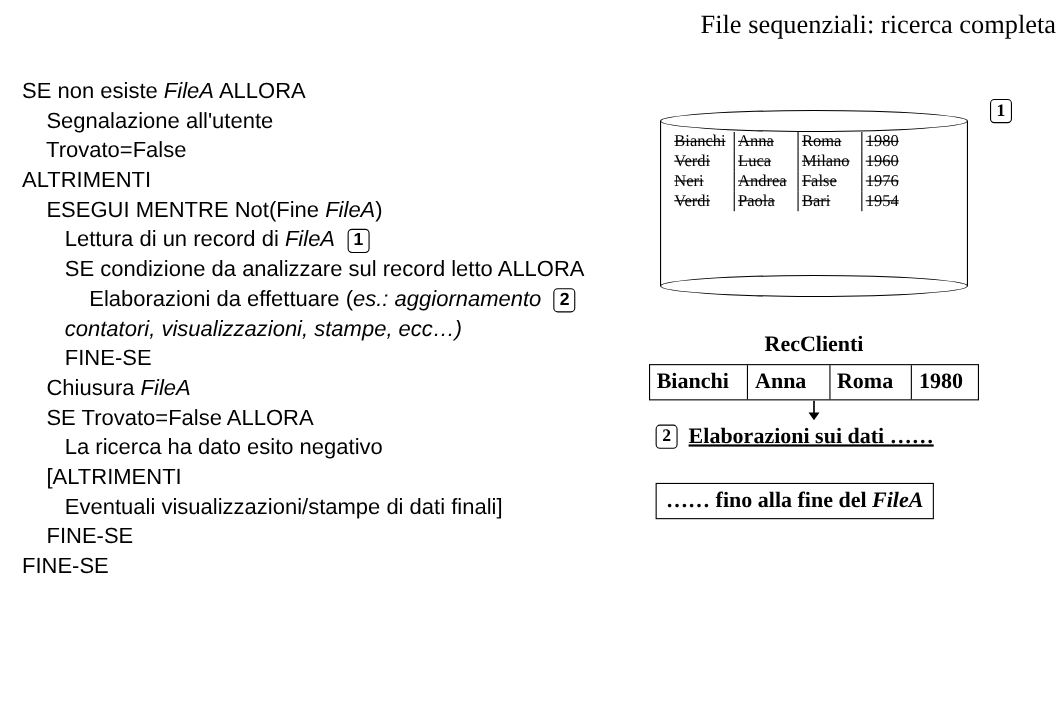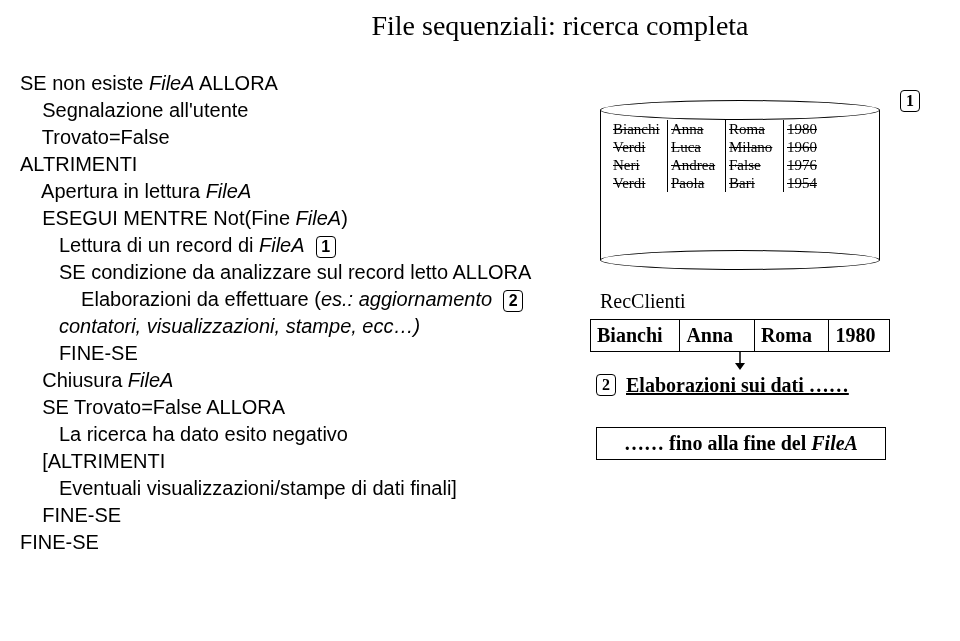--- a/index.html
+++ b/index.html
@@ -7,22 +7,22 @@
     margin: 0;
     width: 960px;
     height: 641px;
     font-family: "Times New Roman", Times, serif;
     font-size: 20px;
     color: #000;
     background: #fff;
     position: relative;
   }
   .title {
-    text-align: center;
-    font-size: 28px;
+    text-align: right;
+    font-size: 24px;
     padding: 10px 0 20px 0;
     margin-left: 160px;
   }
   .left-col {
     position: absolute;
     left: 20px;
     top: 70px;
     width: 530px;
     line-height: 1.35;
   }
@@ -83,22 +83,23 @@
     height: 18px;
     line-height: 18px;
     overflow: hidden;
   }
   .db-c1 { width: 58px; }
   .db-c2 { width: 58px; }
   .db-c3 { width: 58px; }
   .db-c4 { width: 42px; border-right: none; }
 
   .rec-label {
-    font-weight: normal;
-    margin: 30px 0 6px 20px;
+    font-weight: bold;
+    text-align: center;
+    margin: 42px 0 6px 20px;
     width: 280px;
   }
   .rec-table {
     display: flex;
     width: 300px;
     margin-left: 10px;
     font-weight: bold;
     border: 1.5px solid #000;
   }
   .rec-cell {
@@ -123,21 +124,21 @@
   .elab-line {
     font-weight: bold;
     margin: 4px 0 0 46px;
     text-decoration: underline;
   }
   .last-box {
     border: 1.5px solid #000;
     padding: 4px 8px;
     font-weight: bold;
     margin: 30px 0 0 16px;
-    width: 290px;
+    width: 253px;
     text-align: center;
   }
   .num-box {
     display: inline-block;
     border: 1.5px solid #000;
     border-radius: 4px;
     width: 20px;
     height: 22px;
     text-align: center;
     font-weight: bold;
@@ -151,21 +152,20 @@
 </head>
 <body>
 
 <div class="title">File sequenziali: ricerca completa</div>
 
 <div class="left-col">
   <div class="code-line"><span>SE non esiste </span><span class="ital">FileA</span><span> ALLORA</span></div>
   <div class="code-line">    Segnalazione all'utente</div>
   <div class="code-line">    Trovato=False</div>
   <div class="code-line">ALTRIMENTI</div>
-  <div class="code-line"><span>    Apertura in lettura </span><span class="ital">FileA</span></div>
   <div class="code-line"><span>    ESEGUI MENTRE Not(Fine </span><span class="ital">FileA</span><span>)</span></div>
   <div class="code-line"><span>       Lettura di un record di </span><span class="ital">FileA</span>  <span class="num-box">1</span></div>
   <div class="code-line">       SE condizione da analizzare sul record letto ALLORA</div>
   <div class="code-line"><span>           Elaborazioni da effettuare (</span><span class="ital">es.: aggiornamento</span>  <span class="num-box">2</span></div>
   <div class="code-line ital">       contatori, visualizzazioni, stampe, ecc…)</div>
   <div class="code-line">       FINE-SE</div>
   <div class="code-line"><span>    Chiusura </span><span class="ital">FileA</span></div>
   <div class="code-line">    SE Trovato=False ALLORA</div>
   <div class="code-line">       La ricerca ha dato esito negativo</div>
   <div class="code-line">    [ALTRIMENTI</div>

